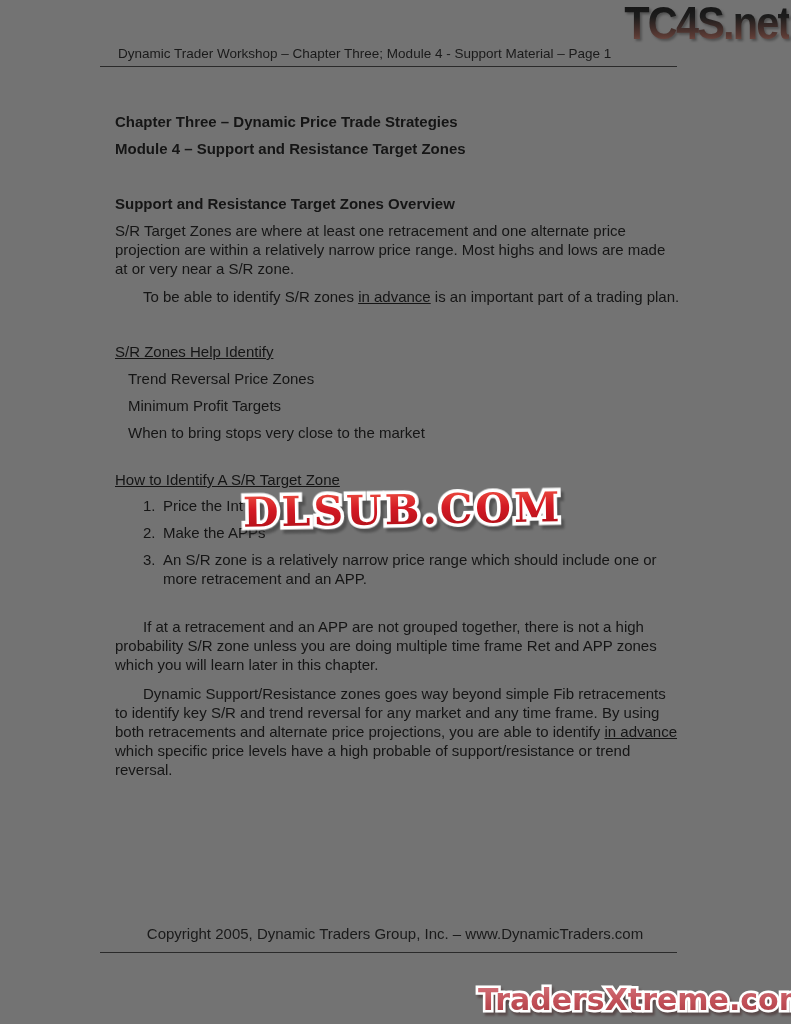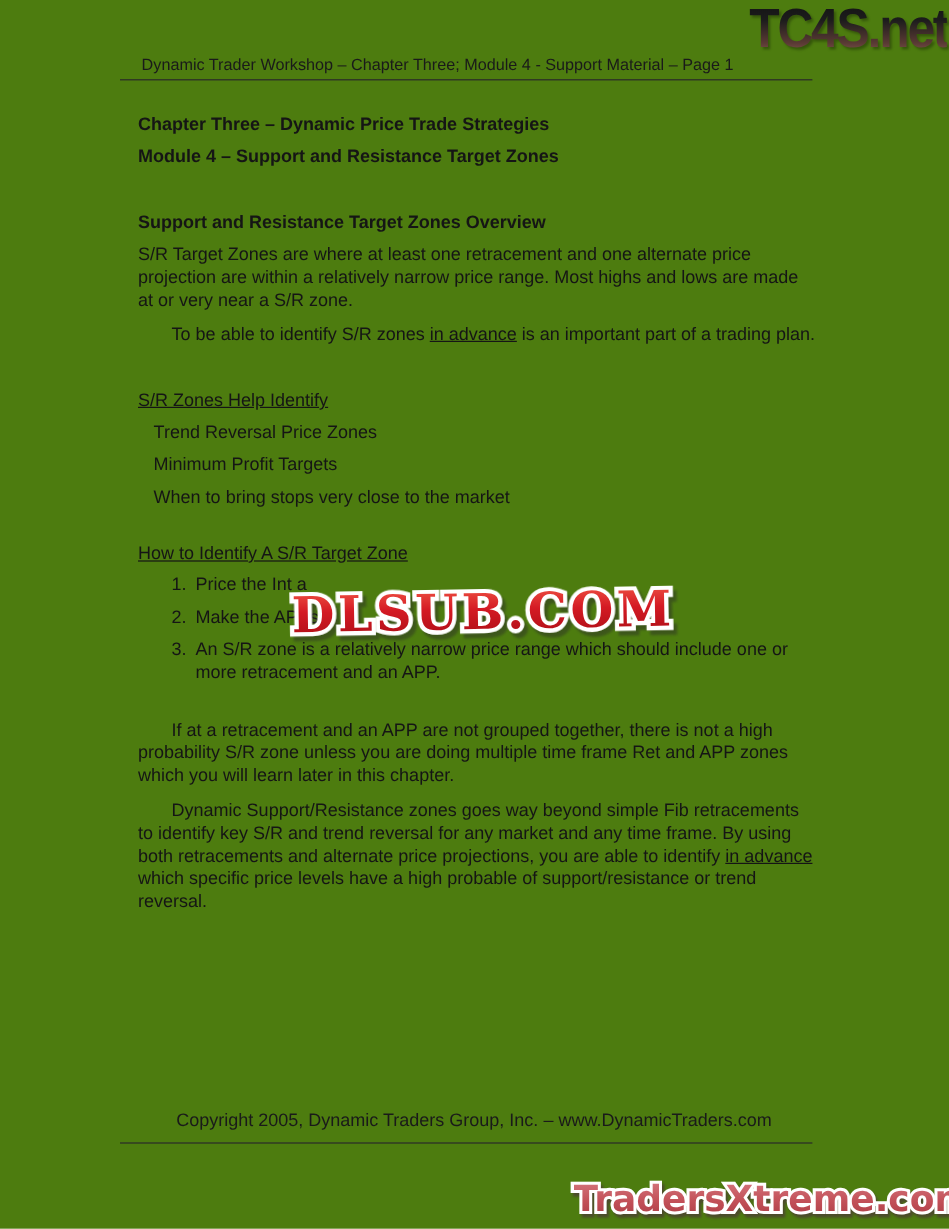--- a/index.html
+++ b/index.html
@@ -1,20 +1,20 @@
 <!DOCTYPE html>
 <html><head>
 <meta charset="utf-8">
 <style>
   html,body{margin:0;padding:0;}
   body{background:#ffffff;}
   .page{
     position:relative;
     width:791px;height:1024px;
-    background:#4d7c0f;
+    background:#737373;
     overflow:hidden;
     font-family:"Liberation Sans", sans-serif;
     color:#111;
   }
 
   
   .header-text{
     position:absolute;top:46px;left:100px;width:576px;
     text-align:left;font-size:13.5px;color:#1a1a1a;
     padding-left:18px;box-sizing:border-box;
@@ -45,21 +45,21 @@
     white-space:nowrap;
   }
   .tc4s .grad{
     background:linear-gradient(#101010 0%,#1c1c1c 38%,#5a3a34 75%,#93655a 100%);
     -webkit-background-clip:text;background-clip:text;color:transparent;
     filter:drop-shadow(2px 2px 1px rgba(0,0,0,0.30));
   }
 
   
   .doc{
-    position:absolute;top:94px;left:115px;width:566px;
+    position:absolute;top:112px;left:115px;width:566px;
     font-size:15px;line-height:19px;color:#151515;
   }
   .u{text-decoration:underline;}
   .h-chapter{font-weight:bold;margin:0 0 8px 0;}
   .h-module{font-weight:bold;margin:0 0 36px 0;}
   .s1-title{font-weight:bold;margin:0 0 8px 0;}
   .para{margin:0 0 9px 0;}
   .indent{text-indent:28px;}
   .para2{margin:0 0 36px 0;}
   .s2-title{text-decoration:underline;margin:16px 0 8px 0;}

